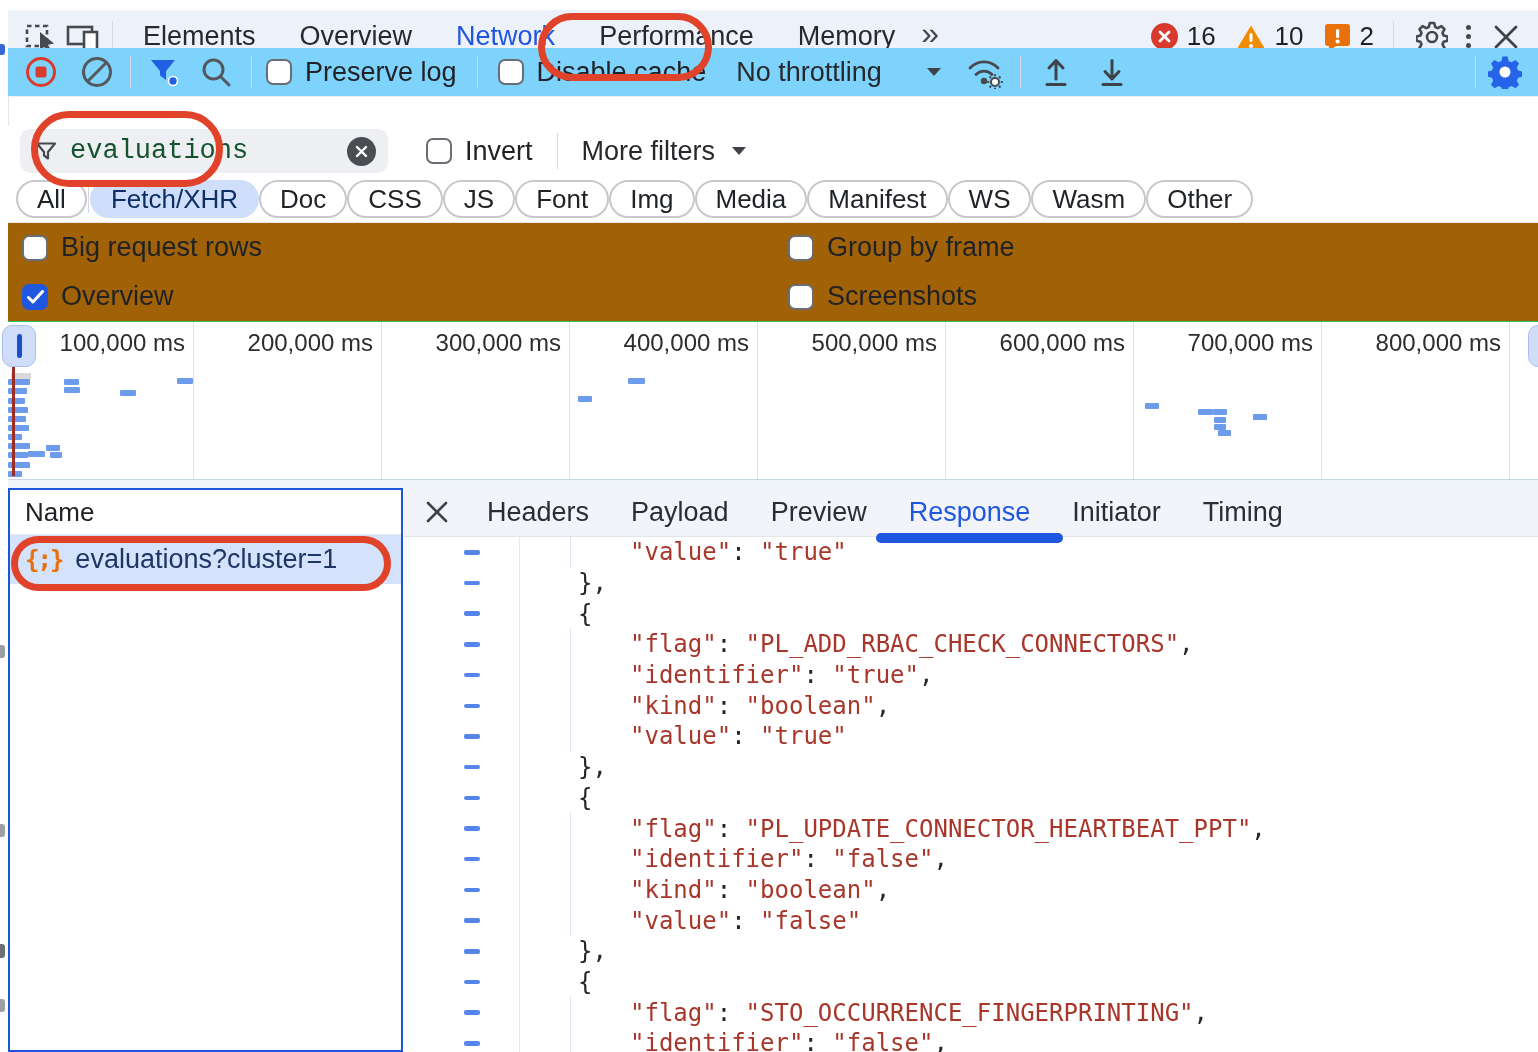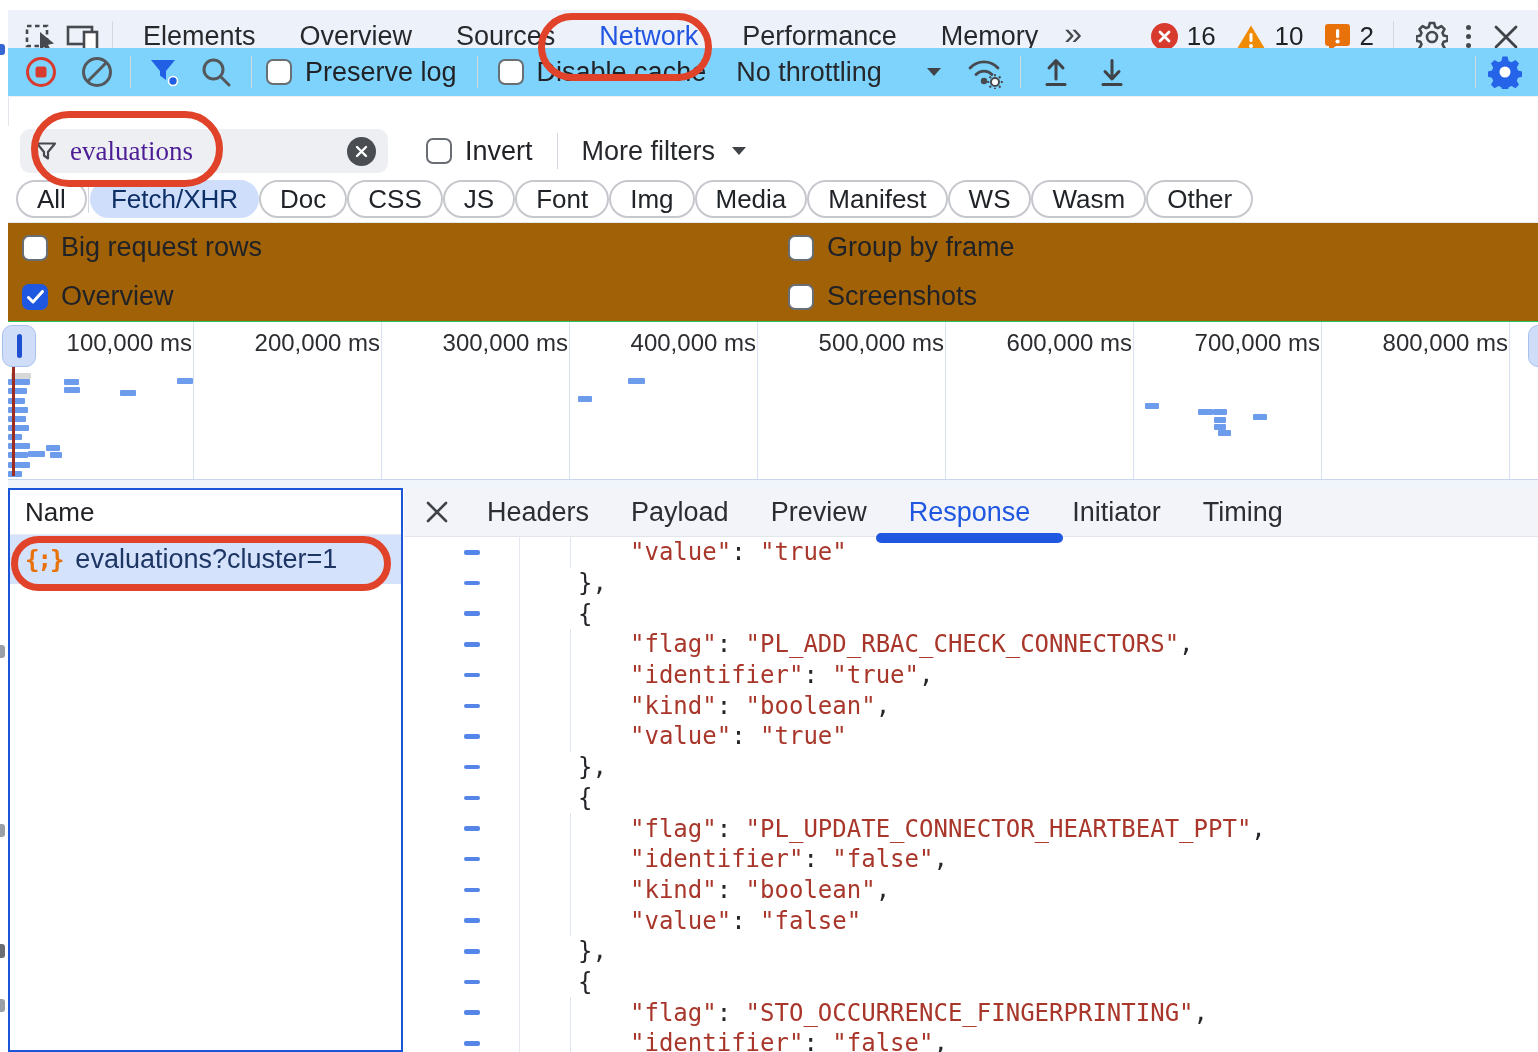--- a/index.html
+++ b/index.html
@@ -33,40 +33,40 @@
   .cb{width:26px;height:26px;border:2.5px solid #696d74;border-radius:7px;box-sizing:border-box;flex:none;background:#fff}
   .cb.checked{background:#1f57e0;border-color:#1f57e0;display:flex;align-items:center;justify-content:center}
   .cb-label{font-size:27px;color:#202226;margin-left:13px;white-space:nowrap}
   .tool-label{font-size:27px;color:#26282c;white-space:nowrap}
 
   
   #filterrow{position:absolute;left:8px;top:126px;right:0;height:50px;background:#fff;
     display:flex;align-items:center;padding:0 0 0 12px;box-sizing:border-box}
   #filter-pill{width:368px;height:44px;border-radius:10px;background:#edeff3;display:flex;align-items:center;
     padding:0 12px 0 14px;box-sizing:border-box}
-  #filter-input{flex:1;border:0;outline:0;background:transparent;font-family:Liberation Serif, serif;
-    font-size:27px;color:#4c1d95;margin-left:10px;min-width:0}
+  #filter-input{flex:1;border:0;outline:0;background:transparent;font-family:Liberation Mono, monospace;
+    font-size:27px;color:#14532d;margin-left:10px;min-width:0}
   .clear-circle{width:29px;height:29px;border-radius:50%;background:#4a4d52;display:flex;align-items:center;justify-content:center;flex:none}
 
   
   #chiprow{position:absolute;left:8px;top:176px;right:0;height:47px;background:#fff;border-bottom:1px solid #e6e9ee;
     display:flex;align-items:center;padding:0 0 0 8px;box-sizing:border-box;}
   .chip{height:38px;border-radius:19px;border:2px solid #c6c8cd;background:#fff;display:flex;align-items:center;
     padding:0 19px;font-size:26px;color:#202327;white-space:nowrap;flex:none;box-sizing:border-box}
   .chip.selected{background:#cfdefb;border-color:#cfdefb;color:#0d2f66}
 
   
   #optionsrows{position:absolute;left:8px;top:223px;right:0;height:99px;background:#a16207;border-bottom:1px solid #22c55e;
     box-sizing:border-box;display:grid;grid-template-columns:766px 1fr;grid-auto-rows:49px;align-items:center;padding-left:14px}
   .opt{display:flex;align-items:center}
 
   
   #overview{position:absolute;left:8px;top:322px;right:0;height:157px;background:#fff;display:flex}
   .ov-sec{height:100%;border-right:1px solid #d9e2f3;box-sizing:border-box;position:relative;flex:none}
-  .ov-label{position:absolute;top:7px;right:1px;font-size:24px;color:#2b2d31;white-space:nowrap}
+  .ov-label{position:absolute;top:7px;right:8px;font-size:24px;color:#2b2d31;white-space:nowrap}
   .ov-bar{position:absolute;height:6px;background:#6d9ced;border-radius:1px}
   .ov-bar.gray{background:#d8d8d8}
   #load-line{position:absolute;width:3px;background:#9b2d22}
   .ov-handle{position:absolute;top:3px;width:34px;height:42px;background:#cfddf9;border:1.5px solid #a9c0ee;
     border-radius:10px;box-sizing:border-box;display:flex;align-items:center;justify-content:center}
   .ov-handle i{display:block;width:5px;height:24px;border-radius:2.5px;background:#1d4fd0}
   #band{position:absolute;left:8px;top:479px;right:0;height:9px;background:#f0f4fb;border-top:1px solid #c9d6ee;box-sizing:border-box}
 
   
   #namepanel{position:absolute;left:8px;top:488px;width:395px;bottom:0;background:#fff;
@@ -135,23 +135,20 @@
       </svg>
     </span>
   </div>
   <div class="vsep"></div>
   <div id="main-tabs" style="display:flex;">
       <div class="main-tab">
         <span>Elements</span>
       </div>
       <div class="main-tab">
         <span>Overview</span>
-      </div>
-      <div class="main-tab">
-        <span>Sources</span>
       </div>
       <div class="main-tab active">
         <span>Network</span>
         <span class="tab-pill"></span>
       </div>
       <div class="main-tab">
         <span>Performance</span>
       </div>
       <div class="main-tab">
         <span>Memory</span>

